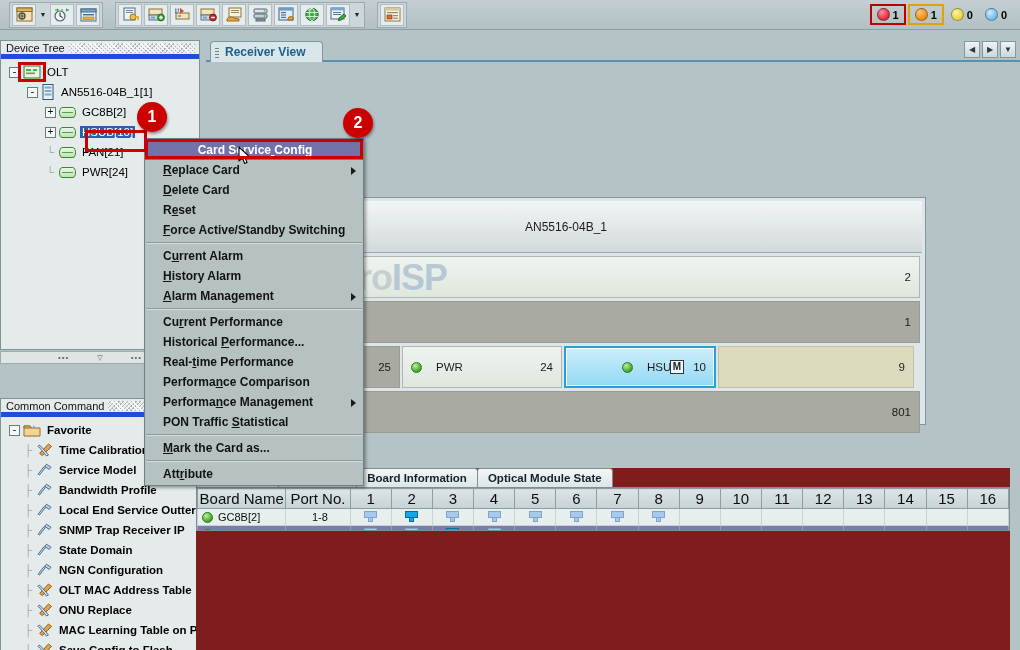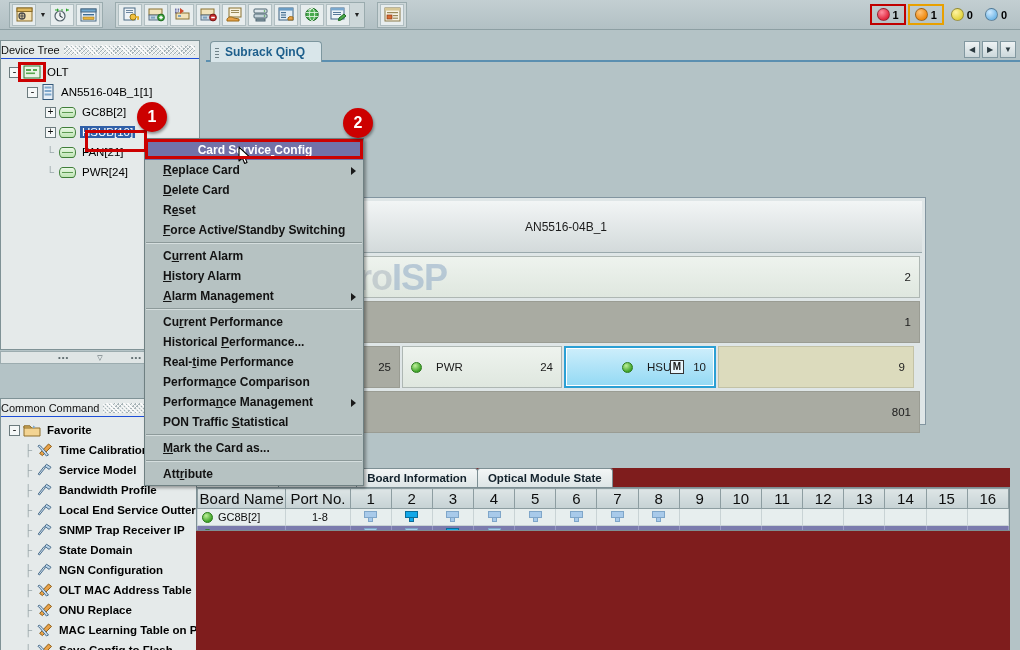--- a/index.html
+++ b/index.html
@@ -67,22 +67,23 @@
   .panel-left {
     position: absolute; left: 0; top: 40px; width: 200px;
     background: #e5eaea;
     border: 1px solid #7f9296;
   }
   #device-tree-panel { height: 310px; }
   #common-cmd-panel  { top: 366px; height: 348px; border-bottom: none; margin-top: 32px; }
 
   .panel-title {
     height: 18px; background: #e5eaea;
-    border-bottom: 1px solid #1d4ed8;
+    border-bottom: 5px solid #1d4ed8;
     display: flex; align-items: center;
+    padding-left: 5px;
     font-size: 11px; color: #111;
   }
   .grip {
     flex: 1; height: 10px; margin: 0 4px;
     background-image:
       repeating-linear-gradient(45deg, #ffffff 0 1px, transparent 1px 3px),
       repeating-linear-gradient(-45deg, #9aa9ad 0 1px, transparent 1px 3px);
     opacity: .85;
   }
   .panel-body {
@@ -674,21 +675,21 @@
           </span>
           <span class="tree-label" style="font-weight: bold;">Save Config to Flash</span>
         </div>
       </div>
   </div>
 
   <div class="right-area">
     <div class="tabbar">
       <div class="tab">
         <span class="tgrip"></span>
-        <span>Subrack QinQ</span>
+        <span>Receiver View</span>
       </div>
       <div class="navbtns">
         <div class="navbtn">◀</div>
         <div class="navbtn">▶</div>
         <div class="navbtn">▼</div>
       </div>
     </div>
 
     <div class="subrack-canvas">
       <div class="shelf">

